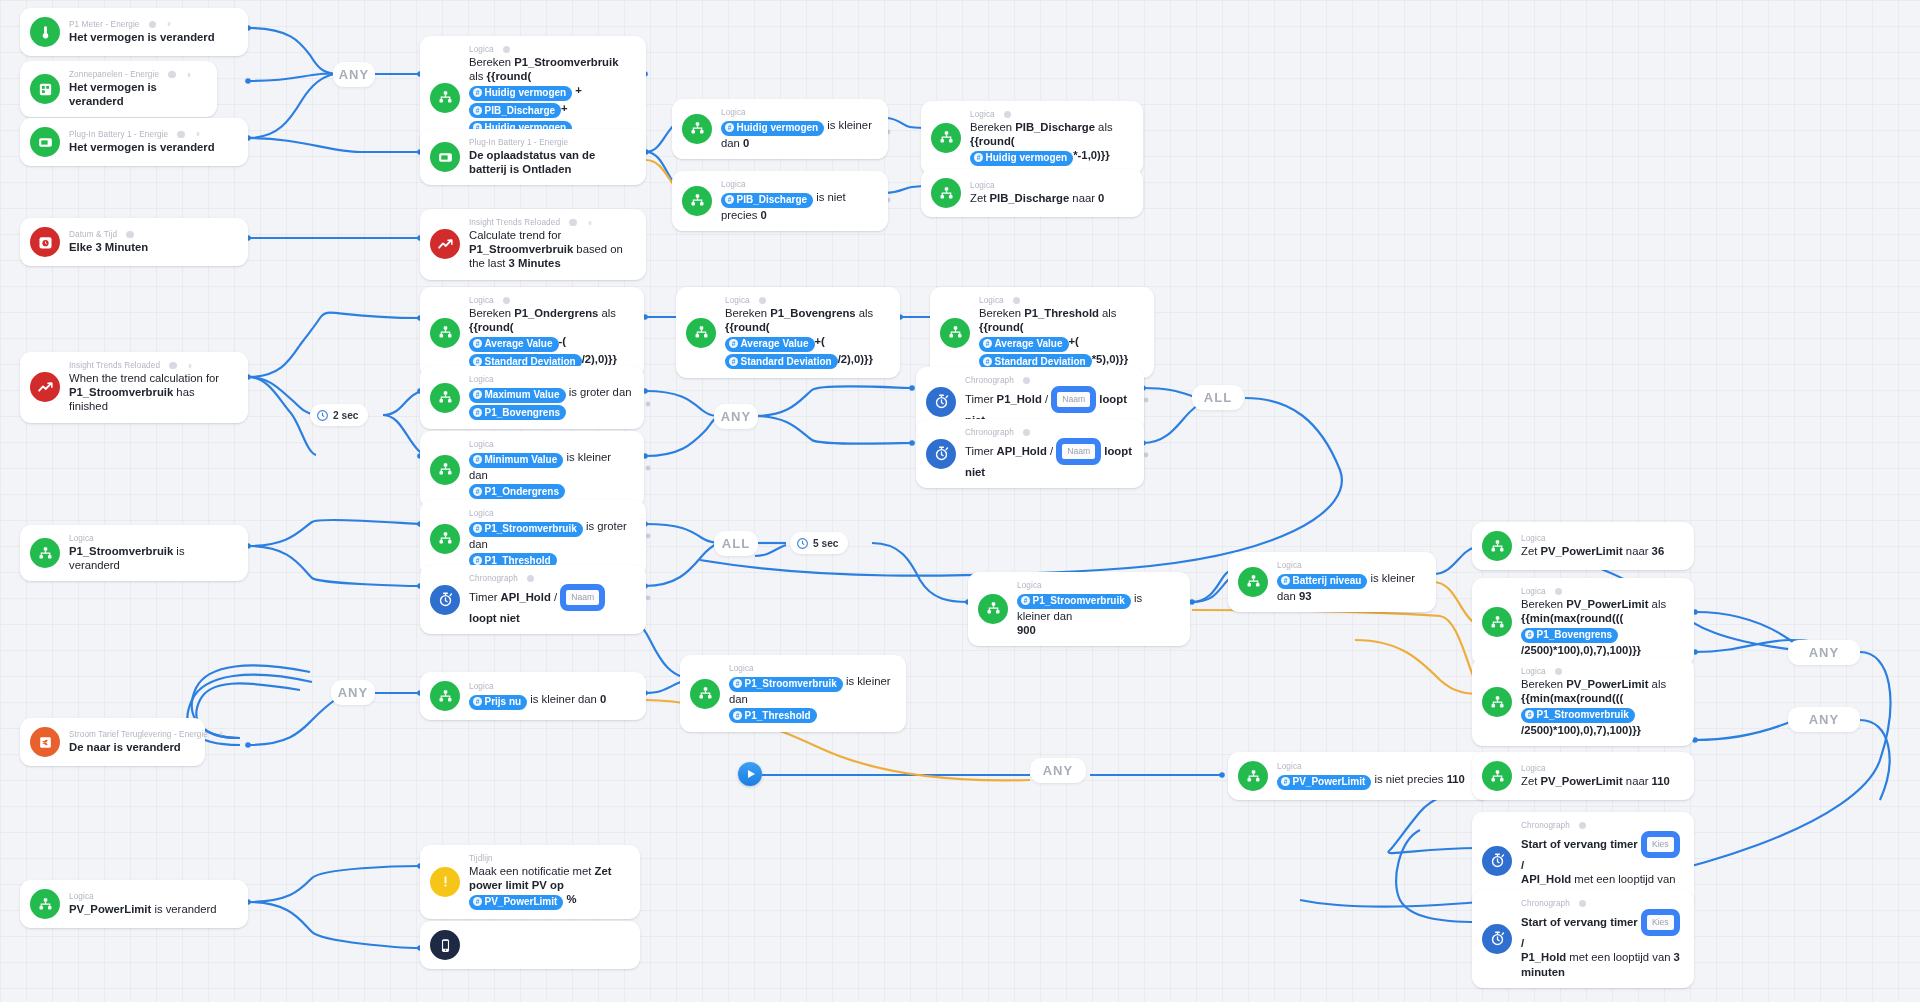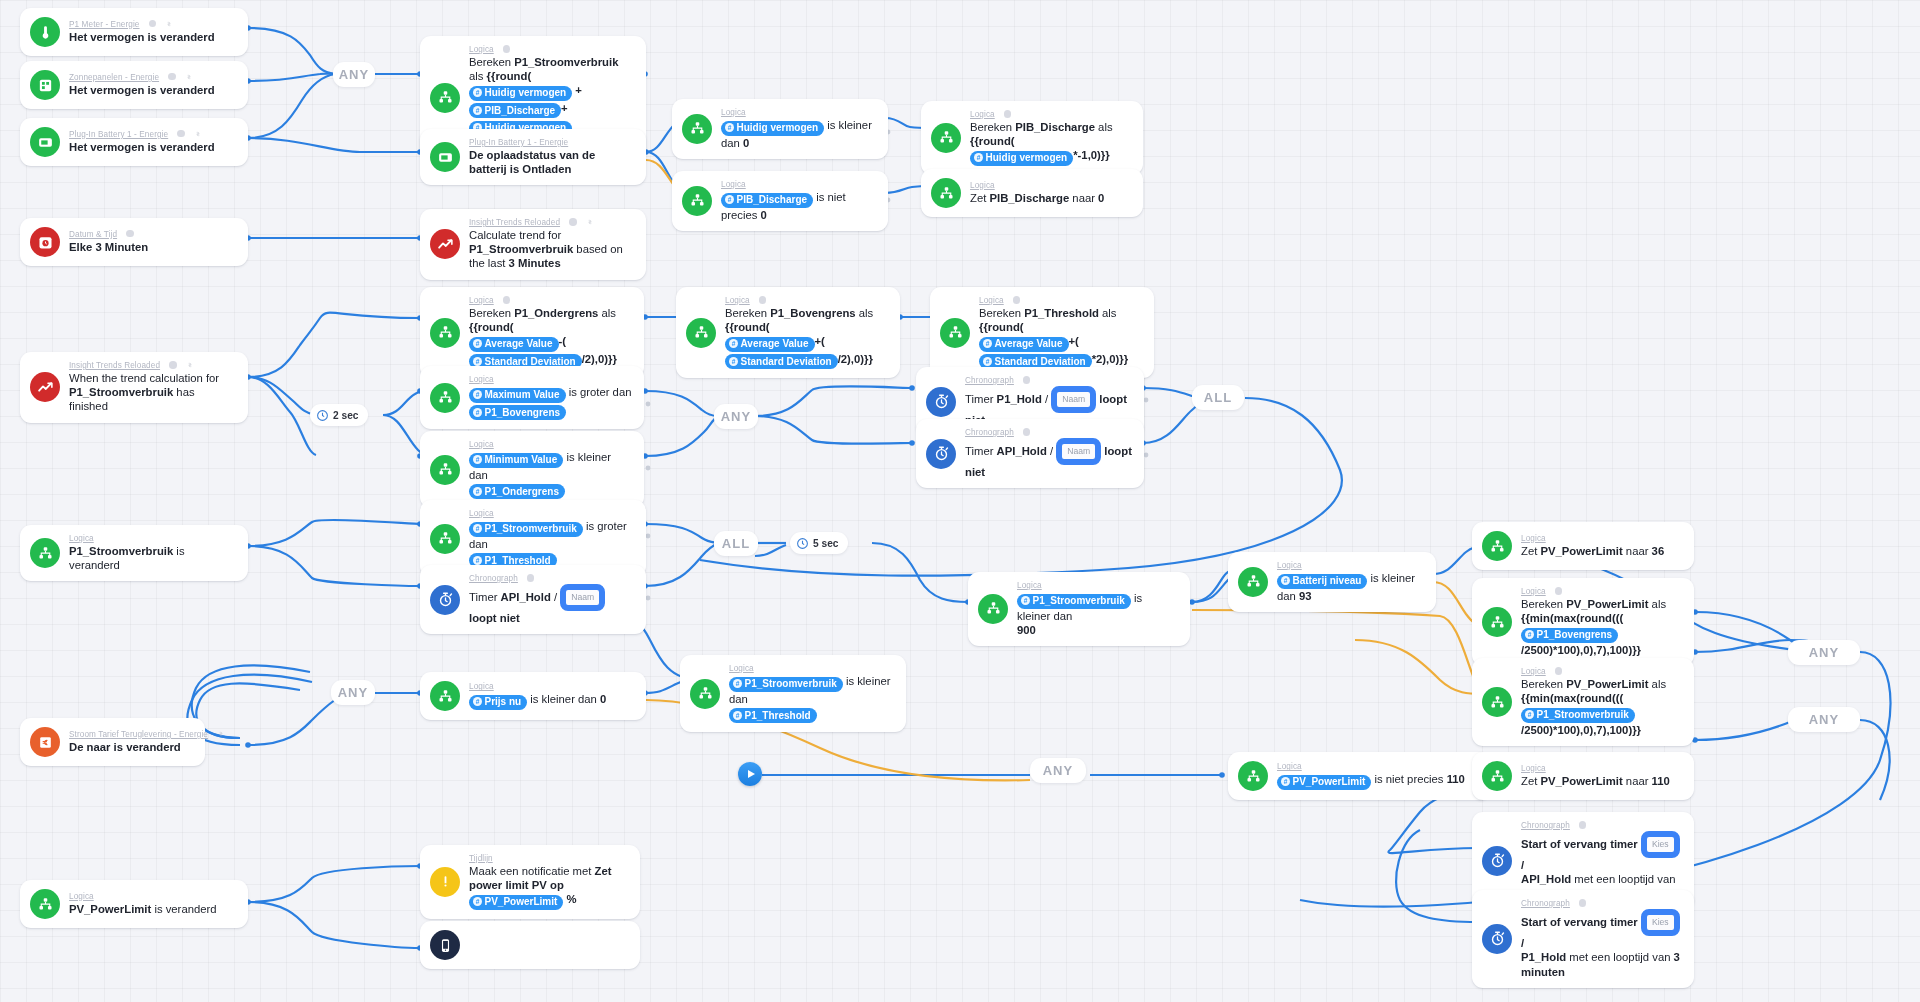--- a/index.html
+++ b/index.html
@@ -33,23 +33,22 @@
   .card .ic {
     flex:0 0 auto;
     width:30px; height:30px; border-radius:50%;
     display:flex; align-items:center; justify-content:center;
     color:#fff;
   }
   .card .ic svg { width:17px; height:17px; display:block; }
   .card .body { min-width:0; }
   .kicker {
     font-size:8.2px; color:#b2b6c2; letter-spacing:.1px;
-    display:flex; gap:9px; margin-bottom:1px;
+    display:flex; align-items:center; gap:9px; margin-bottom:1px;
     white-space:nowrap;
-    text-decoration:underline;
   }
   .kicker .dotinfo {
     width:7.5px;height:7.5px;border-radius:50%;
     background:#d8dae2; display:inline-block;position:relative;top:0px;
   }
   .kicker .link { width:8px;height:8px;display:inline-block;opacity:.45; }
   .title {
     font-size:11.3px; line-height:14.2px; color:#20242e; font-weight:400;
   }
   .title b { font-weight:700; }
@@ -272,21 +271,21 @@
         <div class="kicker">
           <span>P1 Meter - Energie</span>
           <span class="dotinfo"></span>
           <span class="link"><svg viewBox="0 0 24 24" width="8" height="8" fill="none" stroke="#b2b6c2" stroke-width="3">
               <path d="M9 15l6-6M8 7h3a4 4 0 0 1 0 8H9M16 17h-3a4 4 0 0 1 0-8h2"></path>
             </svg></span>
         </div>
         <div class="title"><b>Het vermogen is veranderd</b></div>
       </div>
     </div>
-  <div class="card" style="left:20px;top:61px;width:228px;">
+  <div class="card" style="left:20px;top:61px;width:197px;">
       <div class="ic" style="background: rgb(35, 186, 78);">
         <svg viewBox="0 0 24 24">
           <rect x="4" y="4" width="16" height="16" rx="2.5" fill="#fff"></rect>
           <rect x="7" y="7" width="4" height="4" fill="#23ba4e"></rect>
           <rect x="13" y="7" width="4" height="4" fill="#23ba4e"></rect>
           <rect x="7" y="13" width="4" height="4" fill="#23ba4e"></rect>
         </svg>
       </div>
       <div class="body">
         <div class="kicker">
@@ -511,21 +510,21 @@
           <rect x="3.5" y="14" width="5" height="5" rx="1.4" fill="#fff"></rect>
           <rect x="15.5" y="14" width="5" height="5" rx="1.4" fill="#fff"></rect>
           <path d="M12 8.5v3M6 14v-2.5h12V14" stroke="#fff" stroke-width="1.6" fill="none"></path>
         </svg>
       </div>
       <div class="body">
         <div class="kicker">
           <span>Logica</span>
           <span class="dotinfo"></span>
         </div>
-        <div class="title"><span>Bereken </span><b>P1_Threshold</b><span> als </span><b>{{round(</b><br><span class="tag"><span class="hash">#</span>Average Value</span><b>+(</b><br><span class="tag"><span class="hash">#</span>Standard Deviation</span><b>*2),0)}}</b></div>
+        <div class="title"><span>Bereken </span><b>P1_Threshold</b><span> als </span><b>{{round(</b><br><span class="tag"><span class="hash">#</span>Average Value</span><b>+(</b><br><span class="tag"><span class="hash">#</span>Standard Deviation</span><b>*5),0)}}</b></div>
       </div>
     </div>
 
   <div class="card" style="left:420px;top:366px;width:224px;">
       <div class="ic" style="background: rgb(35, 186, 78);">
         <svg viewBox="0 0 24 24">
           <rect x="9.5" y="3" width="5" height="5" rx="1.4" fill="#fff"></rect>
           <rect x="3.5" y="14" width="5" height="5" rx="1.4" fill="#fff"></rect>
           <rect x="15.5" y="14" width="5" height="5" rx="1.4" fill="#fff"></rect>
           <path d="M12 8.5v3M6 14v-2.5h12V14" stroke="#fff" stroke-width="1.6" fill="none"></path>

